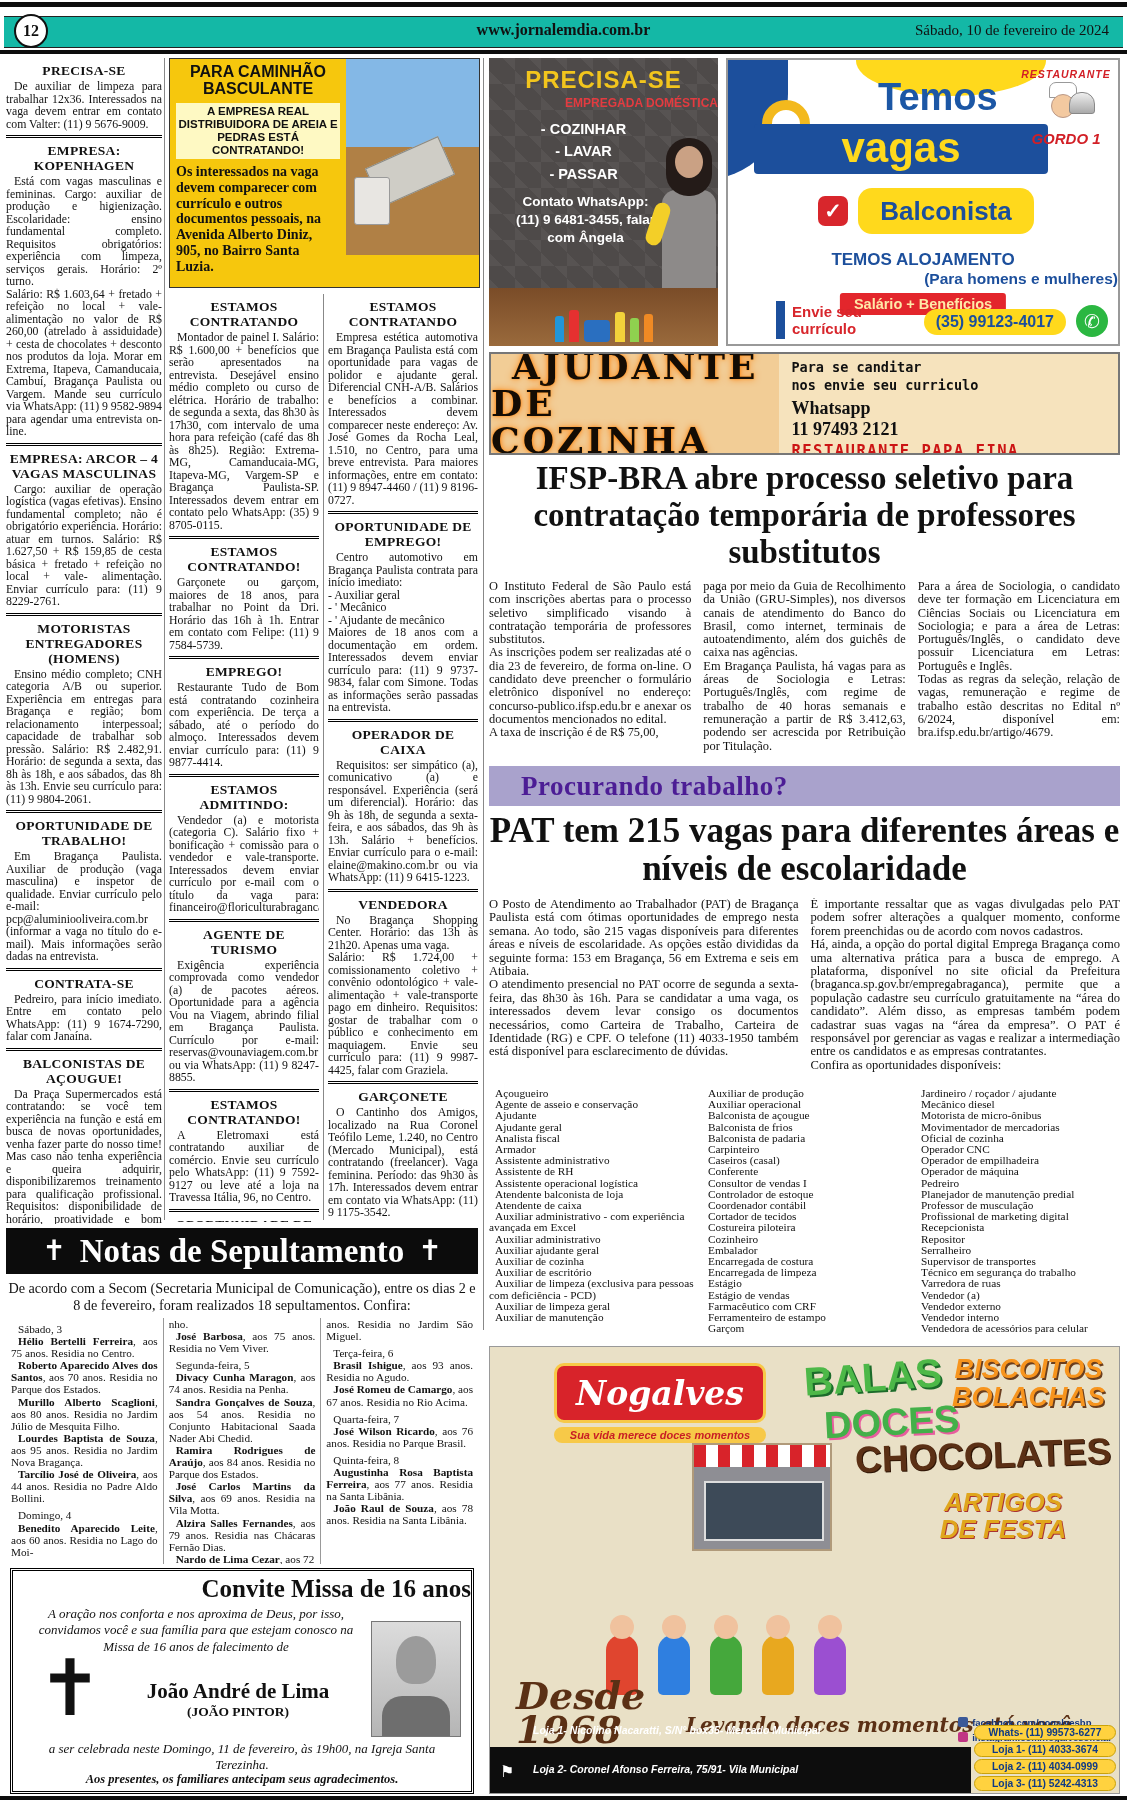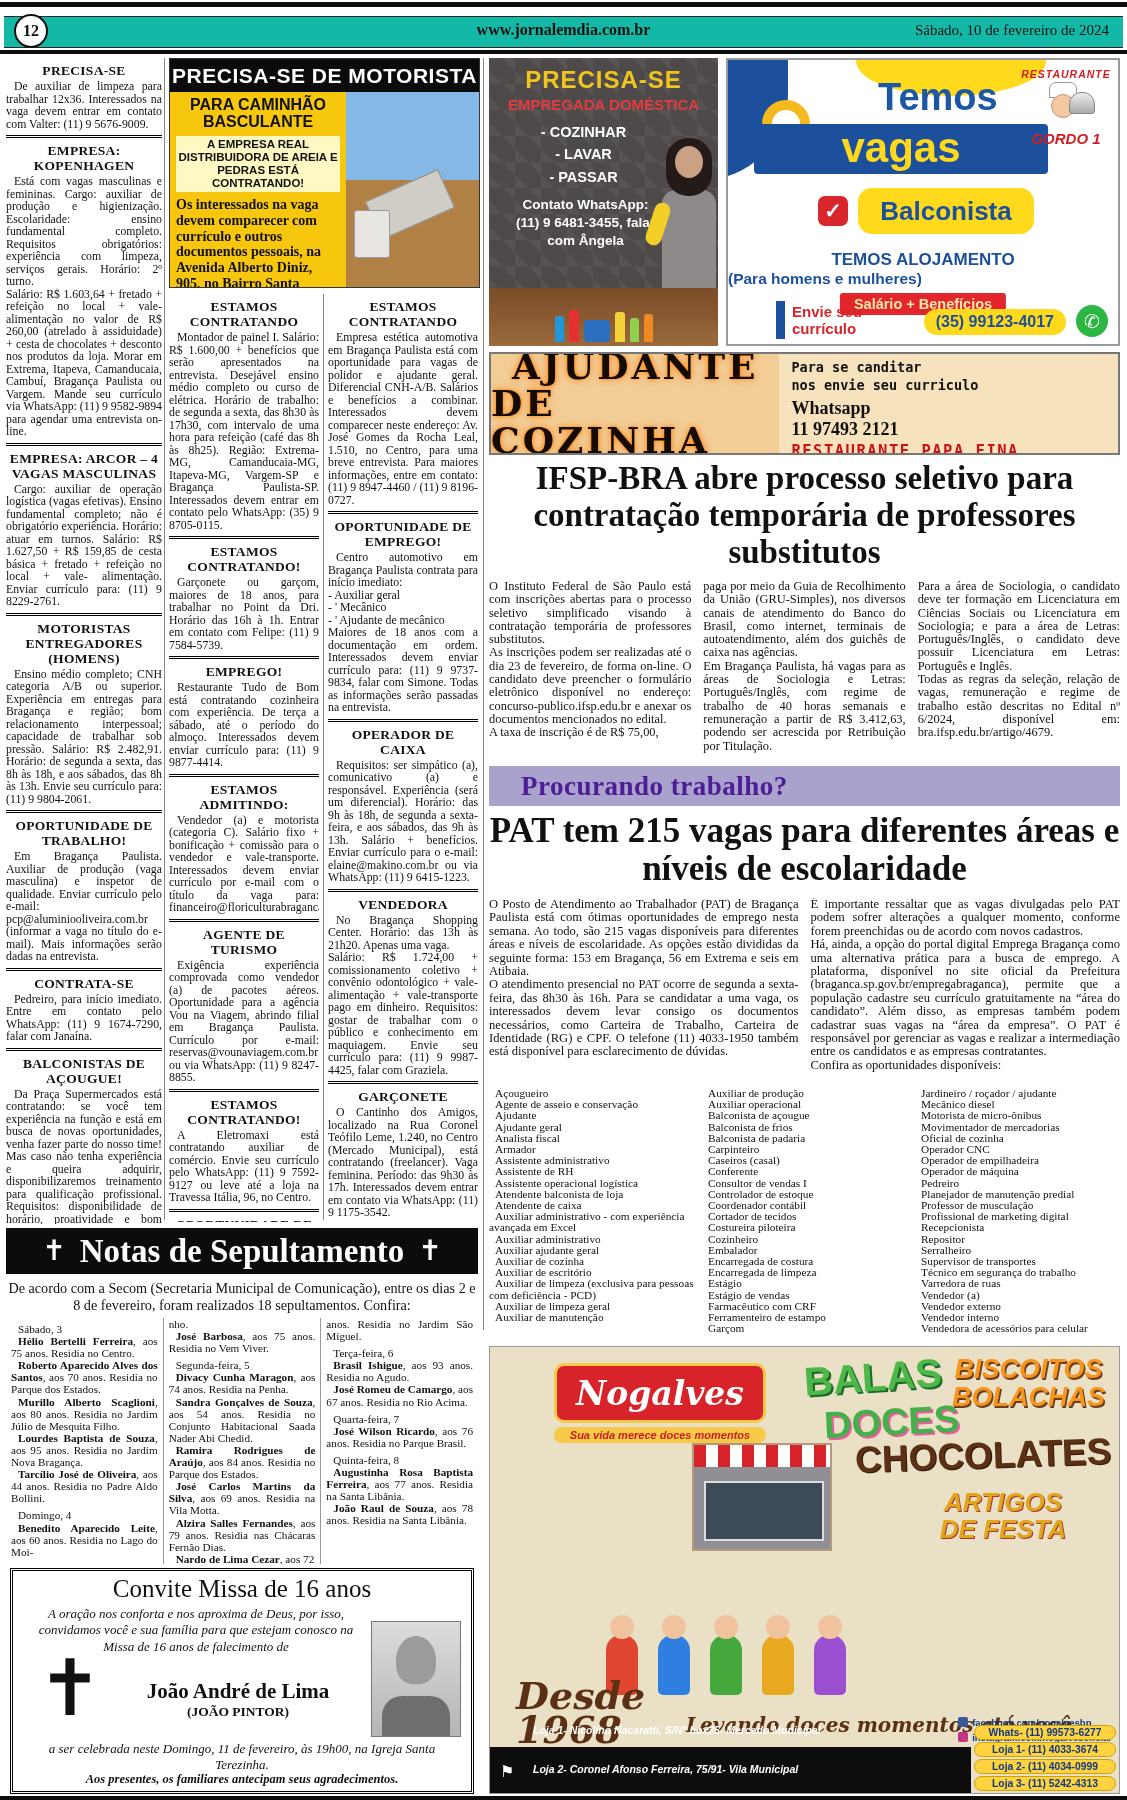--- a/index.html
+++ b/index.html
@@ -33,21 +33,21 @@
   .mt-sub{font-family:"Liberation Sans",sans-serif;font-weight:bold;font-size:16px;text-align:center;line-height:1.05}
   .mt-high{background:#fef9c3;font-family:"Liberation Sans",sans-serif;font-weight:bold;font-size:11.5px;text-align:center;padding:2px 1px;line-height:1.15}
   .mt-body{font-weight:bold;font-size:14px;line-height:1.12;margin:0}
   .mt-photo{flex:1;background:linear-gradient(#84b8e6 0 45%,#b08045 45% 100%);position:relative}
   .truck-cab{position:absolute;left:8px;bottom:30px;width:34px;height:46px;background:#e8e6e2;border:1px solid #999;border-radius:3px}
   .truck-bed{position:absolute;left:36px;bottom:48px;width:78px;height:40px;background:#cfcdc6;border:1px solid #8a8a84;transform:rotate(-24deg);transform-origin:left bottom}
 
   
   .empregada-ad{position:absolute;left:489px;top:58px;width:229px;height:288px;background:#4e4a49;background-image:linear-gradient(45deg,rgba(255,255,255,.05) 25%,transparent 25% 75%,rgba(255,255,255,.05) 75%);background-size:26px 26px;color:#fff;font-family:"Liberation Sans",sans-serif;overflow:hidden}
   .ep-title{color:#f2c51d;font-weight:bold;font-size:24px;text-align:center;margin-top:8px;letter-spacing:1px}
-  .ep-sub{color:#e33b40;font-weight:bold;font-size:15px;text-align:center;margin-top:2px}
+  .ep-sub{color:#e33b40;font-weight:bold;font-size:12px;text-align:right;margin-top:2px}
   .ep-duties{margin-top:8px;text-align:center;font-weight:bold;font-size:14.5px;line-height:1.55;margin-right:40px}
   .ep-contact{margin-top:8px;font-weight:bold;font-size:13.5px;text-align:center;white-space:pre-line;line-height:1.3;margin-right:36px}
   .ep-woman{position:absolute;right:-4px;top:80px;width:66px;height:160px}
   .w-hair{position:absolute;left:10px;top:0;width:46px;height:58px;background:#241b18;border-radius:22px}
   .w-face{position:absolute;left:19px;top:8px;width:28px;height:32px;background:#caa184;border-radius:50%}
   .w-body{position:absolute;left:6px;top:52px;width:54px;height:108px;background:#8d8a89;border-radius:14px 14px 0 0}
   .w-glove{position:absolute;left:-6px;top:64px;width:16px;height:44px;background:#f3cf28;border-radius:8px;transform:rotate(18deg)}
   .ep-bucket{position:absolute;bottom:0;left:0;right:0;height:54px;background:linear-gradient(#7a4c28,#9a6a3c);display:flex;align-items:flex-end;justify-content:center;gap:5px;padding-bottom:4px}
   .bt{display:inline-block;border-radius:3px 3px 0 0}
 
@@ -64,21 +64,21 @@
   .vg-logo{position:absolute;right:4px;top:8px;width:96px;text-align:center}
   .vg-logo-top{color:#d21f26;font-weight:bold;font-size:10.5px;font-style:italic;letter-spacing:1px}
   .vg-chef{position:relative;width:58px;height:46px;margin:2px auto 0}
   .chef-hat{position:absolute;left:12px;top:0;width:26px;height:14px;background:#fff;border:1px solid #999;border-radius:7px 7px 0 0}
   .chef-face{position:absolute;left:14px;top:12px;width:22px;height:22px;background:#f3c9a0;border:1px solid #b98;border-radius:50%}
   .chef-dome{position:absolute;right:0;top:10px;width:24px;height:20px;background:linear-gradient(#eee,#aaa);border:1px solid #888;border-radius:12px 12px 3px 3px}
   .vg-logo-name{color:#d21f26;font-weight:bold;font-style:italic;font-size:15px;margin-top:2px}
   .vg-check{position:absolute;left:90px;top:136px;width:30px;height:30px;background:#d8262c;border-radius:7px;color:#fff;font-size:21px;font-weight:bold;display:flex;align-items:center;justify-content:center}
   .vg-role{position:absolute;left:130px;top:128px;width:176px;height:46px;background:#ffd91c;border-radius:14px;color:#1c4f9c;font-weight:bold;font-size:26px;display:flex;align-items:center;justify-content:center}
   .vg-h1{position:absolute;top:190px;left:0;right:0;text-align:center;color:#1c4f9c;font-weight:bold;font-size:17px}
-  .vg-h2{position:absolute;top:210px;left:0;right:0;text-align:left;color:#1c4f9c;font-weight:bold;font-size:15.5px}
+  .vg-h2{position:absolute;top:210px;left:0;right:0;text-align:right;color:#1c4f9c;font-weight:bold;font-size:15.5px}
   .vg-badge{position:absolute;top:233px;left:50%;transform:translateX(-50%);background:#e3262c;color:#ffe9a8;font-weight:bold;font-size:14.5px;padding:3px 14px;border-radius:3px;white-space:nowrap}
   .vg-bluebar{position:absolute;bottom:5px;left:48px;width:9px;height:38px;background:#1c4f9c}
   .vg-cta{position:absolute;bottom:7px;left:64px;color:#d8262c;font-weight:bold;font-size:15px;line-height:1.15;white-space:pre-line}
   .vg-phone{position:absolute;bottom:9px;right:52px;background:#ffd91c;color:#1c4f9c;font-weight:bold;font-size:16px;padding:4px 12px;border-radius:15px;white-space:nowrap}
   .vg-wa{position:absolute;bottom:7px;right:10px;width:32px;height:32px;background:#2bb741;border-radius:50%;color:#fff;display:flex;align-items:center;justify-content:center;font-size:19px;font-family:"DejaVu Sans",sans-serif}
 
   
   .ajudante-ad{position:absolute;left:489px;top:352px;width:631px;height:103px;border:2px solid #777;background:#f2cd96;display:flex;box-sizing:border-box;overflow:hidden}
   .aj-left{width:46%;display:flex;flex-direction:column;justify-content:center;align-items:center}
   .aj-title{font-family:"DejaVu Serif",serif;font-weight:bold;font-size:36px;line-height:1.02;color:#140c04;text-shadow:0 0 7px #ff7a00,0 0 2px #ff9a20;letter-spacing:3px}
@@ -110,21 +110,21 @@
   .sepu-cols{position:absolute;left:6px;top:1318px;width:472px;height:246px;display:flex;overflow:hidden}
   .sepu-col{flex:1;font-size:11.2px;line-height:12.1px;padding:0 5px}
   .sepu-col + .sepu-col{border-left:1px solid #999}
   .obit{margin:0;text-indent:7px;text-align:justify}
   .obit.day{margin-top:5px}
   .obit.cont{text-indent:0}
   .obit-name{font-weight:bold}
 
   
   .missa{position:absolute;left:10px;top:1568px;width:464px;height:226px;border:3px double #000;box-sizing:border-box;overflow:hidden}
-  .ms-title{text-align:center;font-size:25px;font-weight:normal;margin:4px 0 0}
+  .ms-title{text-align:right;font-size:25px;font-weight:bold;margin:4px 0 0}
   .ms-body{font-style:italic;text-align:center;font-size:13px;line-height:1.25;margin:3px 104px 0 12px}
   .ms-cross{position:absolute;left:14px;top:78px;width:86px;text-align:center;font-size:78px;font-family:"DejaVu Sans",sans-serif;line-height:1;font-weight:bold}
   .ms-photo{position:absolute;right:10px;top:50px;width:88px;height:114px;background:linear-gradient(#dcdcdc,#b5b5b5);border:1px solid #777}
   .ph-head{position:absolute;left:24px;top:14px;width:40px;height:48px;background:#9b9b9b;border-radius:50% 50% 40% 40%}
   .ph-suit{position:absolute;left:10px;bottom:0;width:68px;height:40px;background:#6e6e6e;border-radius:20px 20px 0 0}
   .ms-nameblock{position:absolute;left:100px;top:108px;width:250px;text-align:center}
   .ms-name{font-size:21px;font-weight:bold}
   .ms-nick{font-size:13.5px;font-weight:bold}
   .ms-celebr{position:absolute;left:12px;top:170px;right:12px;font-style:italic;font-size:13px;text-align:center;line-height:1.2}
   .ms-thanks{position:absolute;left:12px;bottom:4px;right:12px;font-weight:bold;font-style:italic;font-size:12.5px;text-align:center}
@@ -198,21 +198,20 @@
       <p class="c-body">Pedreiro, para início imediato. Entre em contato pelo WhatsApp: (11) 9 1674-7290, falar com Janaína.</p>
     </div>
       <div class="c-ad">
       <h3 class="c-title">BALCONISTAS DE AÇOUGUE!</h3>
       <p class="c-body">Da Praça Supermercados está contratando: se você tem experiência na função e está em busca de novas oportunidades, venha fazer parte do nosso time! Mas caso não tenha experiência e queira adquirir, disponibilizaremos treinamento para qualificação profissional. Requisitos: disponibilidade de horário, proatividade e bom relacionamento interpessoal.
 Se você se encaixa nesse perfil, envie seu currículo para: recrutadp@dapraca.com.br ou pelo WhatsApp: (11) 9 8278-9852.</p>
     </div>
     </div>
 
   <div class="motorista-ad">
-    <div class="mt-banner">PRECISA-SE DE MOTORISTA</div>
     <div class="mt-row">
       <div class="mt-left">
         <div class="mt-sub">PARA CAMINHÃO BASCULANTE</div>
         <div class="mt-high">A EMPRESA REAL DISTRIBUIDORA DE AREIA E PEDRAS ESTÁ CONTRATANDO!</div>
         <p class="mt-body">Os interessados na vaga devem comparecer com currículo e outros documentos pessoais, na Avenida Alberto Diniz, 905, no Bairro Santa Luzia.</p>
       </div>
       <div class="mt-photo">
         <div class="truck-bed"></div>
         <div class="truck-cab"></div>
       </div>

